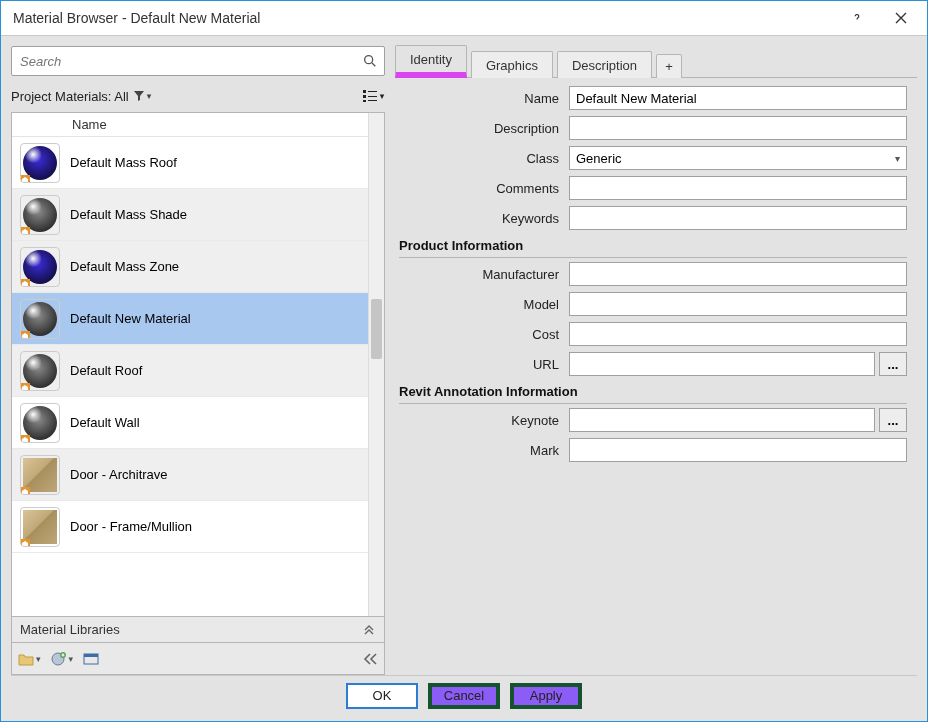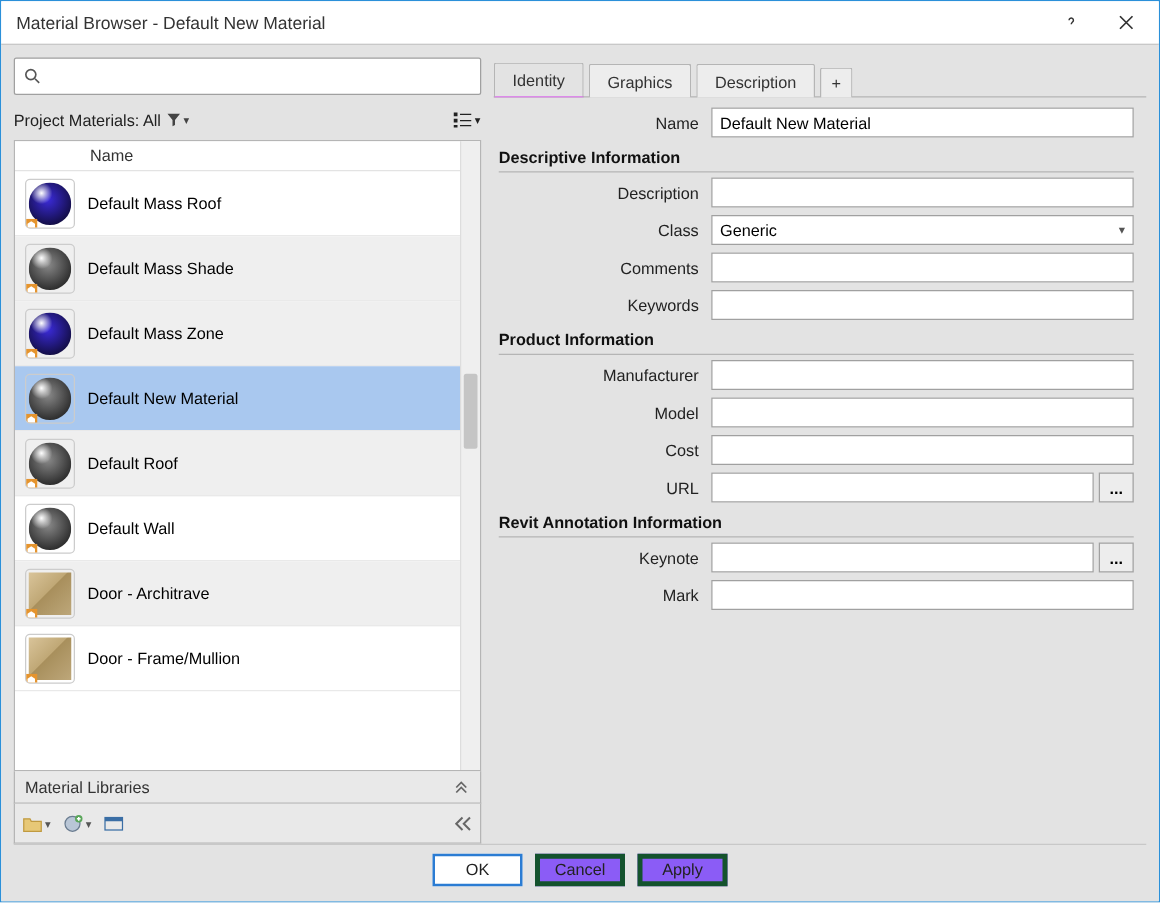--- a/index.html
+++ b/index.html
@@ -96,21 +96,21 @@
   .tabs {
     display:flex; align-items:flex-end; height:32px; gap:4px;
     border-bottom:1px solid #b5b5b5;
   }
   .tab {
     padding:6px 14px 5px; background:#ededed;
     border:1px solid #b5b5b5; border-bottom:none;
     border-radius:2px 2px 0 0; color:#333;
     position:relative; top:1px;
   }
-  .tab.active { background:#e3e3e3; border-bottom:1px solid #d946ef; }
+  .tab.active { background:#e3e3e3; border-bottom:6px solid #d946ef; }
   .tab.add { width:26px; padding:4px 0; text-align:center; }
   .props { flex:1; overflow:auto; padding:8px 10px 0 4px;}
   .prop-row { display:flex; align-items:center; margin-bottom:6px; }
   .prop-label { width:170px; text-align:right; padding-right:10px; color:#222;}
   .prop-input {
     flex:1; height:24px; border:1px solid #a0a0a0; background:#fff; padding:0 6px;
     display:flex; align-items:center;
   }
   .prop-input.select::after {
     content:"▾"; margin-left:auto; color:#555; font-size:10px;
@@ -148,20 +148,21 @@
           <path stroke="currentColor" stroke-width="1.4" d="M1 1l10 10M11 1L1 11"></path>
         </svg>
     </div>
   </div>
 
   <div class="body">
     <div class="main-row">
 
       <div class="left-col">
         <div class="search-box">
+          <input placeholder="Search" style="">
           <svg class="sicon" viewBox="0 0 24 24">
               <circle cx="10" cy="10" r="6" fill="none" stroke="currentColor" stroke-width="2"></circle>
               <path stroke="currentColor" stroke-width="2" d="M15 15l5 5"></path>
             </svg>
         </div>
 
         <div class="proj-hdr">
           <div class="txt">
             <span>Project Materials: All</span>
             <span class="filtbtn">
@@ -315,21 +316,20 @@
         </div>
 
         <div class="props">
           <div class="prop-row">
             <div class="prop-label">Name</div>
             <div class="prop-input">
                 <span>Default New Material</span>
               </div>
           </div>
 
-          <div class="section-hdr">Descriptive Information</div>
           <div class="prop-row">
             <div class="prop-label">Description</div>
             <div class="prop-input"></div>
           </div>
           <div class="prop-row">
             <div class="prop-label">Class</div>
             <div class="prop-input select">
                 <span>Generic</span>
               </div>
           </div>

